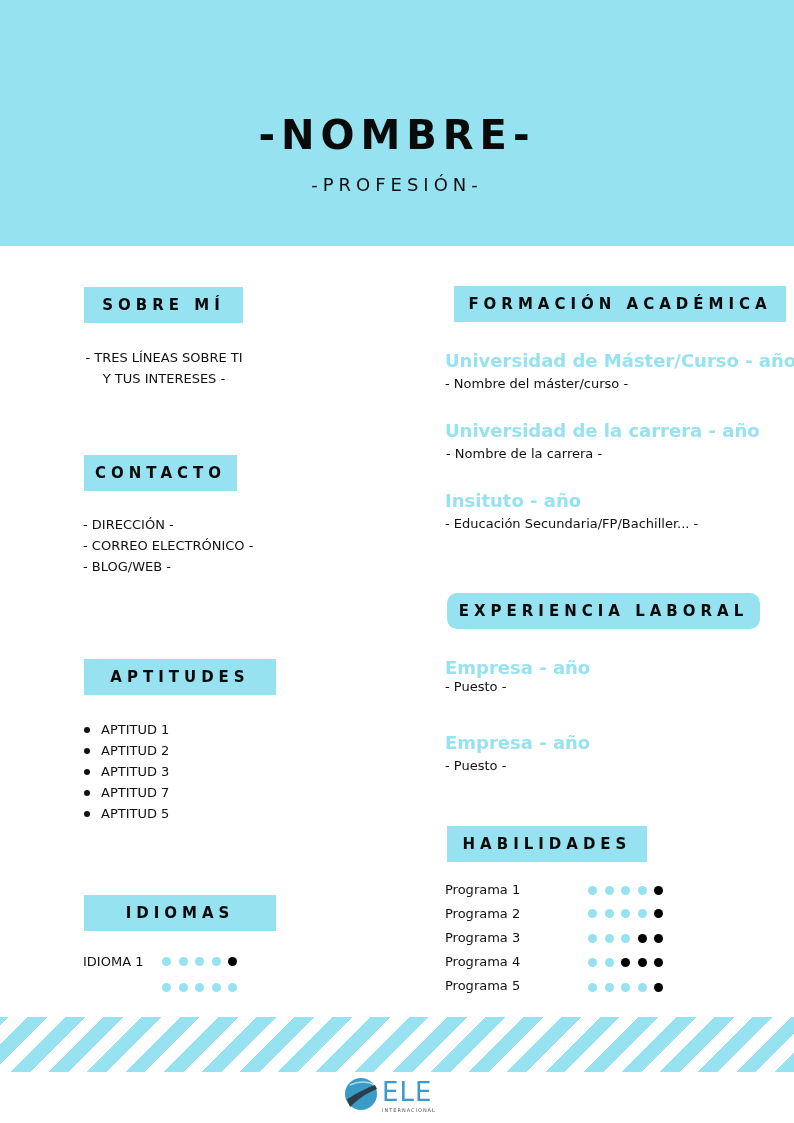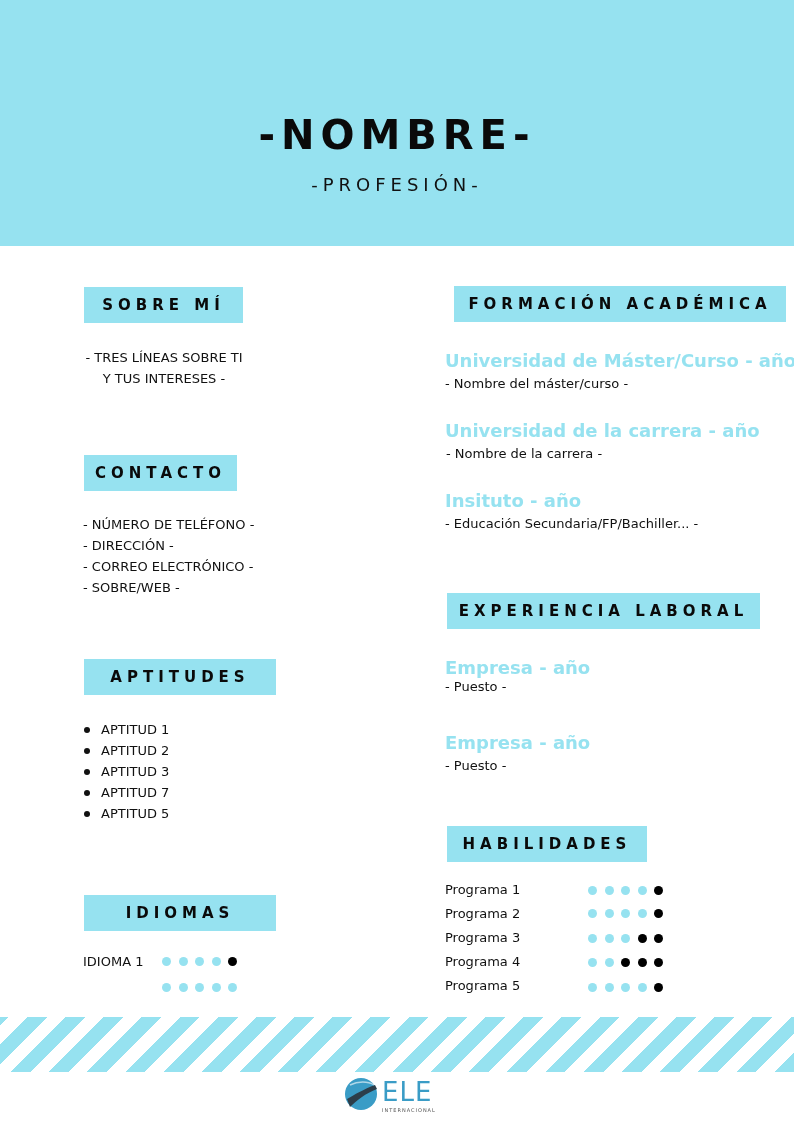--- a/index.html
+++ b/index.html
@@ -43,24 +43,23 @@
 <div class="profession">-PROFESIÓN-</div>
 
 <div class="sec-title" style="left:84px; top:287px; width:159px;">SOBRE MÍ</div>
 <div class="txt txt-c lines" style="left:84px; top:347px; width:160px;">
   <div>- TRES LÍNEAS SOBRE TI</div>
   <div>Y TUS INTERESES -</div>
 </div>
 
 <div class="sec-title" style="left:84px; top:455px; width:153px;">CONTACTO</div>
 <div class="txt lines" style="left:83px; top:514px;">
-  <div>- NÚMERO DE TELÉFONO -</div>
   <div>- DIRECCIÓN -</div>
   <div>- CORREO ELECTRÓNICO -</div>
-  <div>- SOBRE/WEB -</div>
+  <div>- BLOG/WEB -</div>
 </div>
 
 <div class="sec-title" style="left:84px; top:659px; width:192px;">APTITUDES</div>
 <div class="txt bullets" style="left:84px; top:719px;">
   <div>APTITUD 1</div>
   <div>APTITUD 2</div>
   <div>APTITUD 3</div>
   <div>APTITUD 7</div>
   <div>APTITUD 5</div>
 </div>
@@ -84,21 +83,21 @@
   </div>
 
 <div class="sec-title" style="left:454px; top:286px; width:332px;">FORMACIÓN ACADÉMICA</div>
 <div class="sub" style="left:445px; top:350px;">Universidad de Máster/Curso - año</div>
 <div class="txt" style="left:445px; top:376px;">- Nombre del máster/curso -</div>
 <div class="sub" style="left:445px; top:420px;">Universidad de la carrera - año</div>
 <div class="txt" style="left:446px; top:446px;">- Nombre de la carrera -</div>
 <div class="sub" style="left:445px; top:490px;">Insituto - año</div>
 <div class="txt" style="left:445px; top:516px;">- Educación Secundaria/FP/Bachiller... -</div>
 
-<div class="sec-title" style="left:447px; top:593px; width:313px;">EXPERIENCIA LABORAL</div>
+<div class="sec-title" style="left:447px; top:593px; width:313px;border-radius:10px;">EXPERIENCIA LABORAL</div>
 <div class="sub" style="left:445px; top:657px;">Empresa - año</div>
 <div class="txt" style="left:445px; top:679px;">- Puesto -</div>
 <div class="sub" style="left:445px; top:732px;">Empresa - año</div>
 <div class="txt" style="left:445px; top:758px;">- Puesto -</div>
 
 <div class="sec-title" style="left:447px; top:826px; width:200px;">HABILIDADES</div>
 <div class="txt" style="left:445px; top:882px;">Programa 1</div>
 <div class="rating" style="left:588px; top:886px;">
     <span class="dot"></span>
     <span class="dot"></span>

